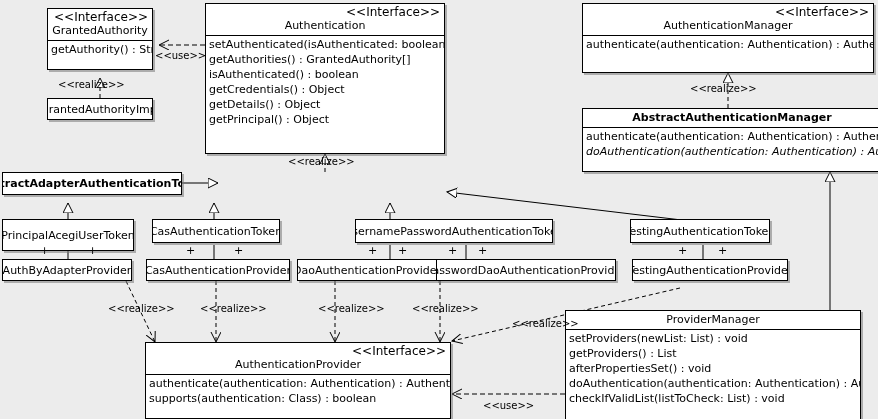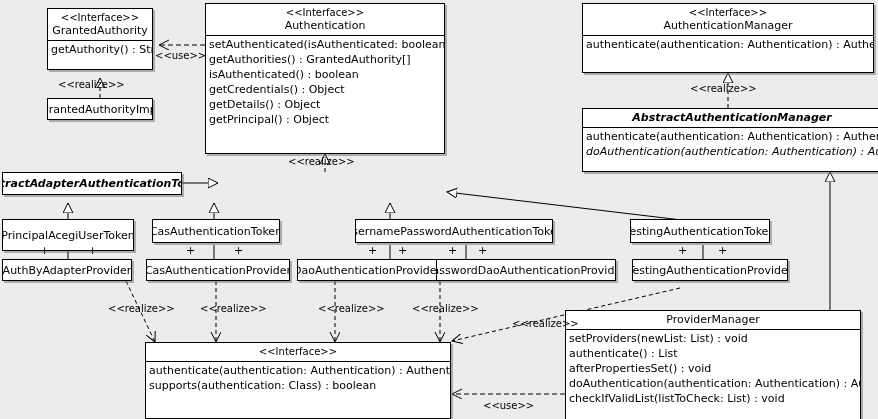--- a/index.html
+++ b/index.html
@@ -21,23 +21,23 @@
     box-sizing:border-box;
     overflow:hidden;
     z-index:5;
   }
   .uml .hdr{
     padding:2px 4px 3px 4px;
     text-align:center;
     line-height:13px;
     white-space:nowrap;
   }
-  .uml .hdr .stereo{display:block;font-size:10px;color:#000;}
+  .uml .hdr .stereo{display:block;font-size:12px;color:#000;text-align:right;}
   .uml .hdr .nm{display:block;font-size:11px;color:#000;}
-  .uml .nm.ital{font-style:italic;font-weight:600;}
+  .uml .nm.ital{font-weight:600;}
   .uml .sep{border-top:1px solid #000;}
   .uml .ops{padding:1px 0 1px 0;}
   .uml .op{
     font-size:11px;line-height:15px;
     padding:0 2px 0 3px;
     white-space:nowrap;color:#000;
   }
   .uml .op.ital{font-style:italic;}
   
   .uml.simple{display:flex;align-items:center;justify-content:center;}
@@ -233,34 +233,35 @@
     <span class="nm">PasswordDaoAuthenticationProvider</span>
   </div>
 
   <div class="uml simple" style="left:632px;top:259px;width:156px;height:22px;">
     <span class="nm">TestingAuthenticationProvider</span>
   </div>
 
   <div class="uml" style="left:145px;top:342px;width:306px;height:77px;">
     <div class="hdr">
       <span class="stereo">&lt;&lt;Interface&gt;&gt;</span>
+      <span class="nm">AuthenticationProvider</span>
     </div>
     <div class="sep ops">
       <div class="op">authenticate(authentication: Authentication) : Authentication</div>
       <div class="op">supports(authentication: Class) : boolean</div>
     </div>
   </div>
 
   <div class="uml" style="left:565px;top:310px;width:296px;height:123px;">
     <div class="hdr">
       <span class="nm">ProviderManager</span>
     </div>
     <div class="sep ops">
       <div class="op">setProviders(newList: List) : void</div>
-      <div class="op">authenticate() : List</div>
+      <div class="op">getProviders() : List</div>
       <div class="op">afterPropertiesSet() : void</div>
       <div class="op">doAuthentication(authentication: Authentication) : Authentication</div>
       <div class="op">checkIfValidList(listToCheck: List) : void</div>
     </div>
   </div>
 
   <span class="lbl" style="left:58px;top:79px;">&lt;&lt;realize&gt;&gt;</span>
   <span class="lbl" style="left:155px;top:50px;">&lt;&lt;use&gt;&gt;</span>
   <span class="lbl" style="left:288px;top:156px;">&lt;&lt;realize&gt;&gt;</span>
   <span class="lbl" style="left:690px;top:83px;">&lt;&lt;realize&gt;&gt;</span>

